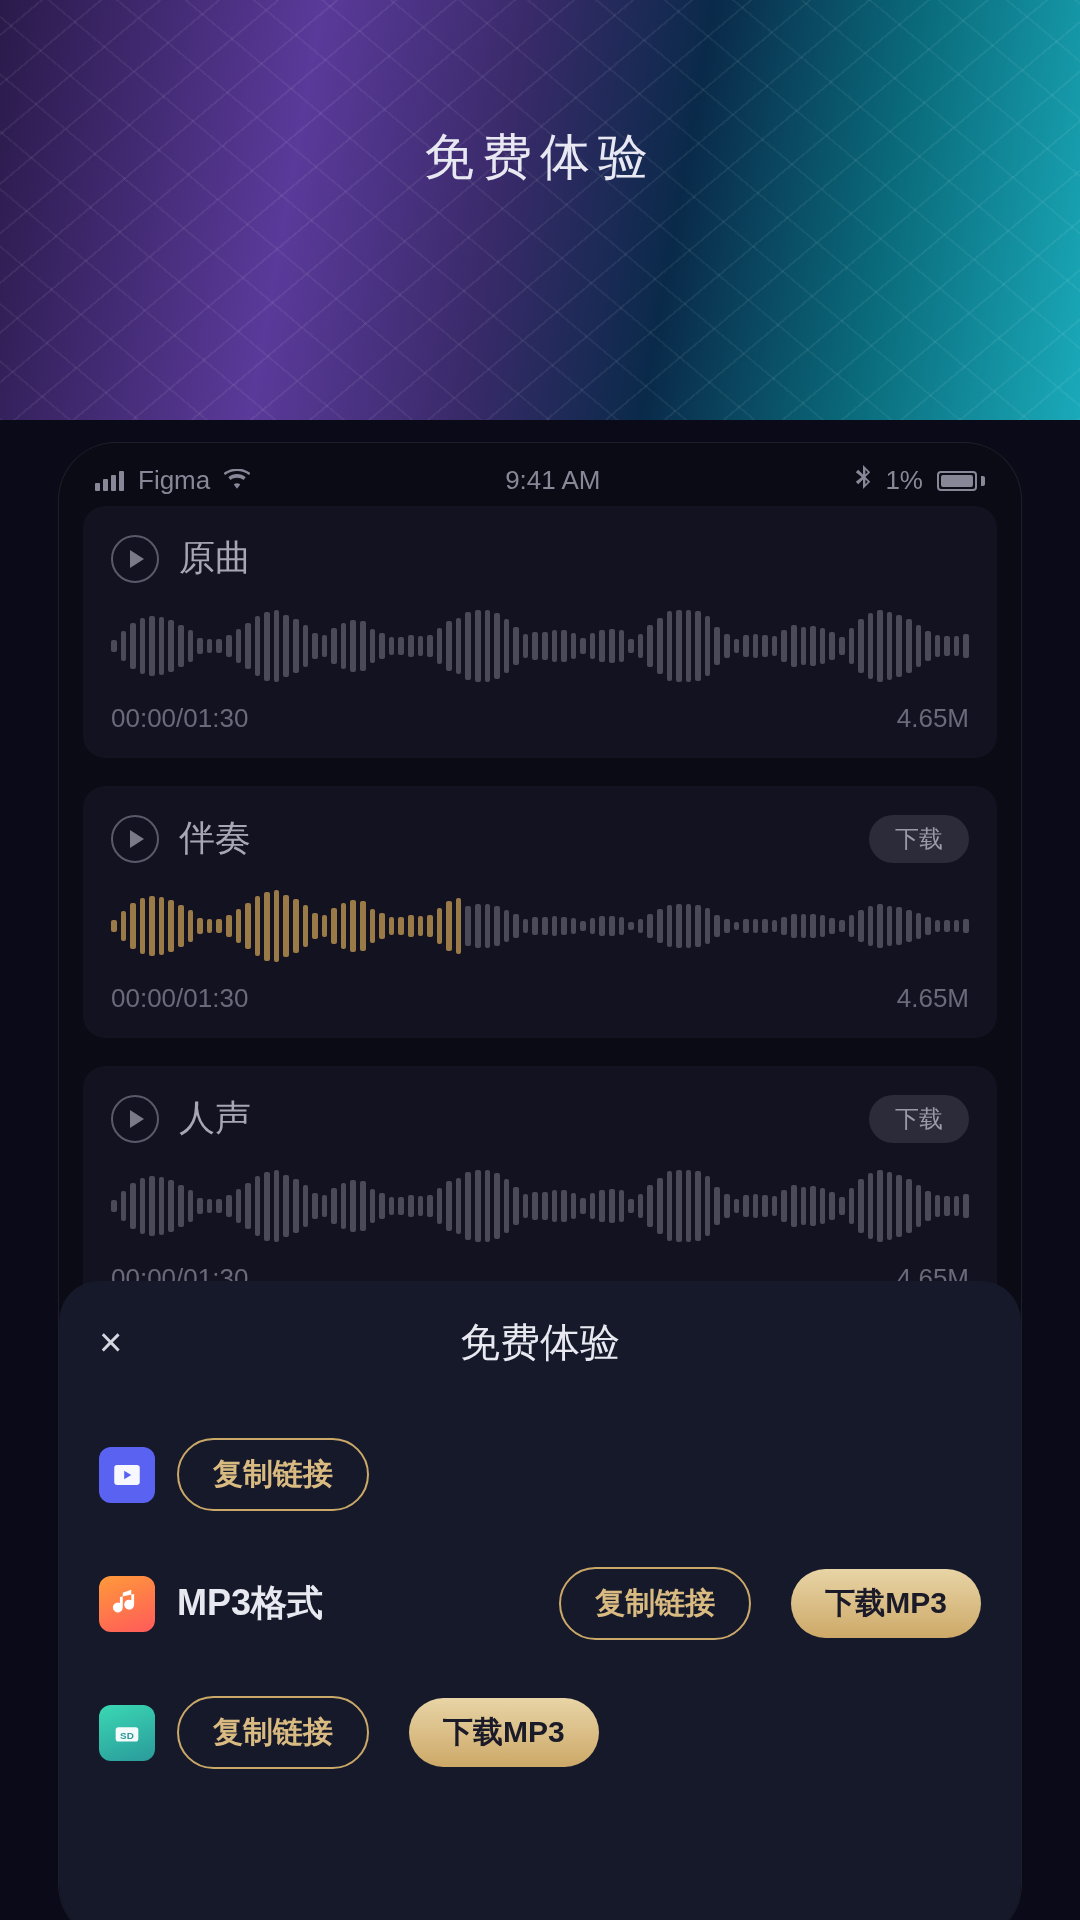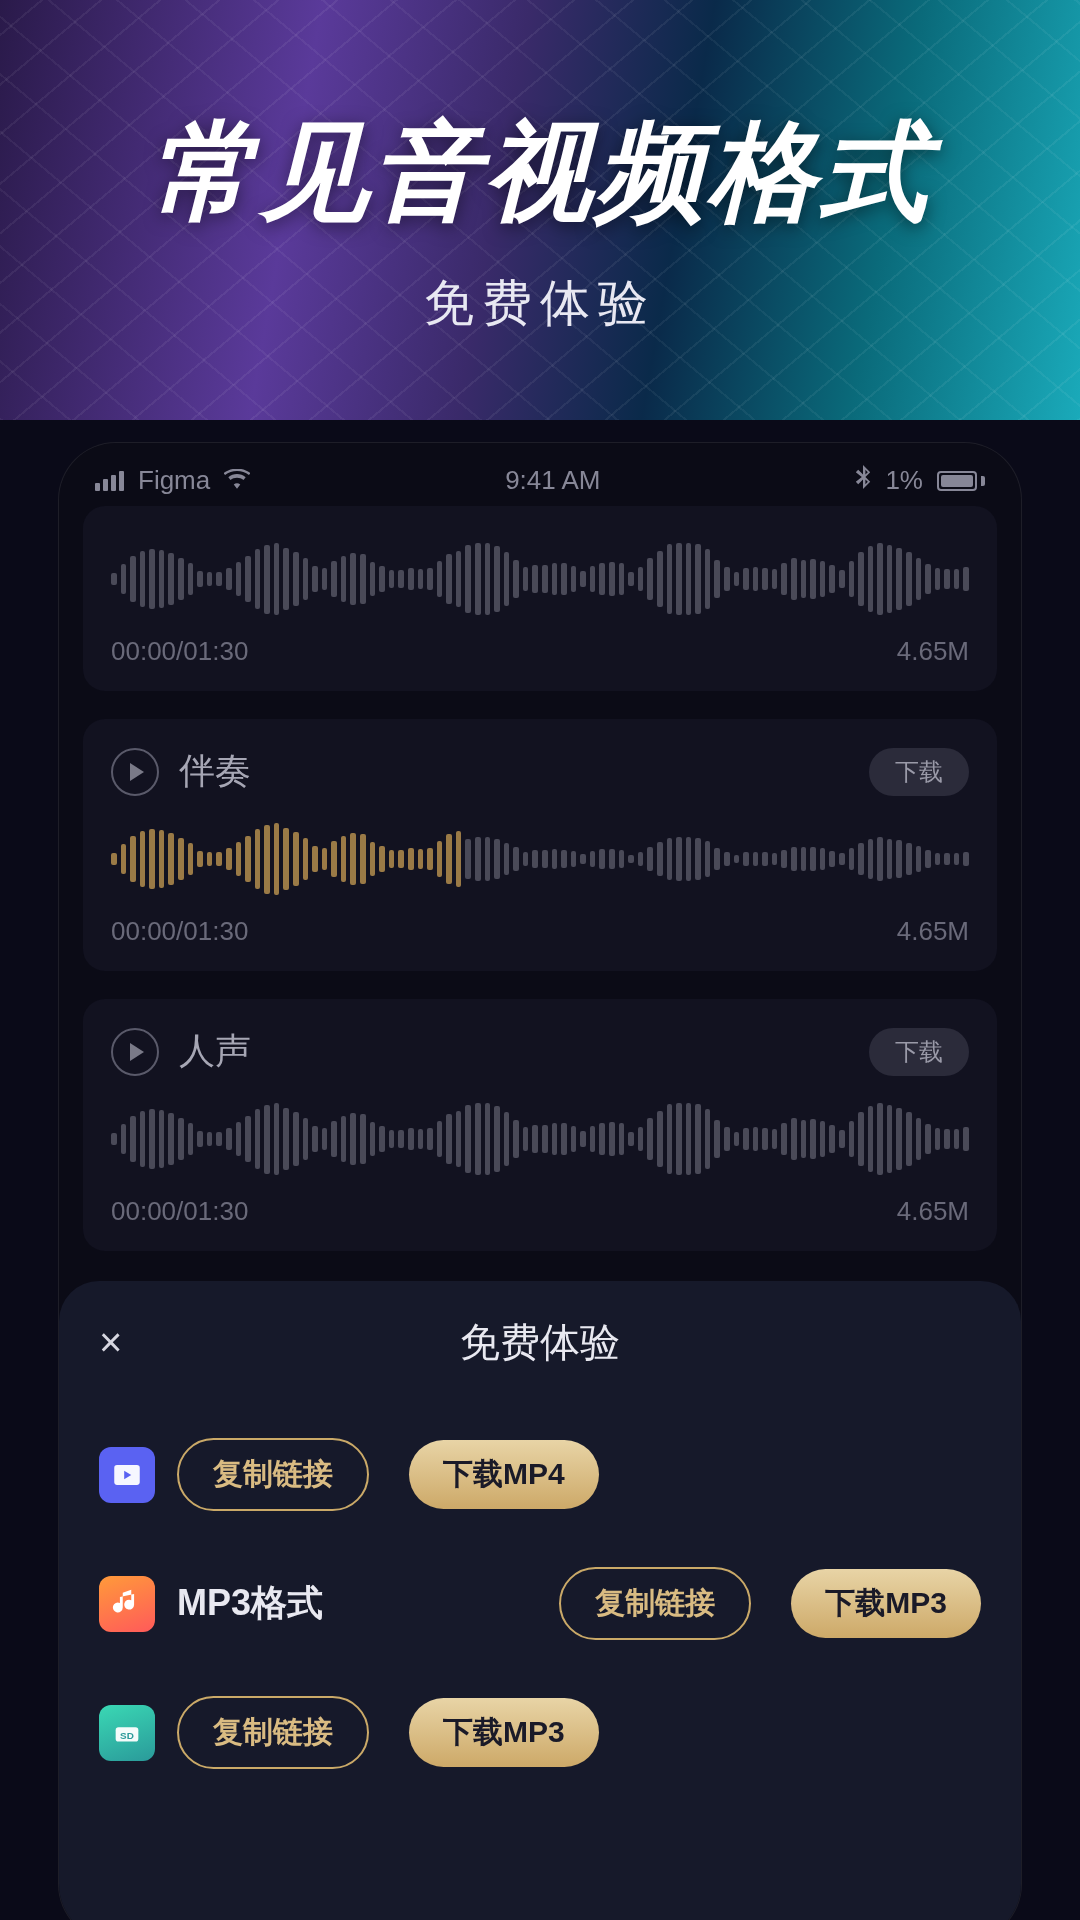--- a/index.html
+++ b/index.html
@@ -52,21 +52,20 @@
 .btn.solid{background:linear-gradient(180deg,#e8d4a6,#cda968);color:#1a1a28}
 .ic-mp4{background:#5a62f2}
 .ic-mp3{background:linear-gradient(160deg,#ff9a3a,#ff5a5a)}
 .ic-wav{background:linear-gradient(160deg,#3ad8b4,#2a9a9a)}
 </style>
 </head>
 <body>
 
 <div class="hero">
  <div class="hero-inner">
-  <div class="hero-title">常见音视频格式</div>
   <div class="sub2">免费体验</div>
  </div>
 </div>
 
 <div class="phone">
  <div class="statusbar">
   <div class="sb-left">
    <span class="signal">
           <i></i>
           <i></i>
@@ -91,20 +90,24 @@
    <span class="battery">
           <span class="batt-body"></span>
           <span class="batt-tip"></span>
         </span>
   </div>
  </div>
 
 
  <div class="tracks" id="tracks">
       <div class="card">
+        <div class="card-head">
+          <span class="play"></span>
+          <span class="track-name">原曲</span>
+        </div>
         <div class="wave white">
           <i style="height: 12px;"></i>
           <i style="height: 29.938px;"></i>
           <i style="height: 45.2122px;"></i>
           <i style="height: 55.6774px;"></i>
           <i style="height: 60.1218px;"></i>
           <i style="height: 58.4978px;"></i>
           <i style="height: 51.9198px;"></i>
           <i style="height: 42.4329px;"></i>
           <i style="height: 32.5965px;"></i>
@@ -410,21 +413,20 @@
   </div>
   <div id="fmt-rows">
         <div class="fmt-row">
           <span class="fmt-icon ic-mp4">
             <svg viewBox="0 0 24 24">
               <rect x="3" y="5" width="18" height="14" rx="2" fill="#fff" opacity=".95"></rect>
               <path d="M10 9v6l5-3z" fill="#5a62f2"></path>
             </svg>
           </span>
           <span class="btn ghost">复制链接</span>
-          <span class="btn solid">下载MP4</span>
         </div>
         <div class="fmt-row">
           <span class="fmt-icon ic-mp3">
             <svg viewBox="0 0 24 24">
               <path d="M9 4v10.5a3.5 3.5 0 11-2-3.2V7l10-2v7.5a3.5 3.5 0 11-2-3.2V2L9 4z" fill="#fff"></path>
             </svg>
           </span>
           <span class="fmt-label">MP3格式</span>
           <span class="btn ghost">复制链接</span>
           <span class="btn solid">下载MP3</span>

